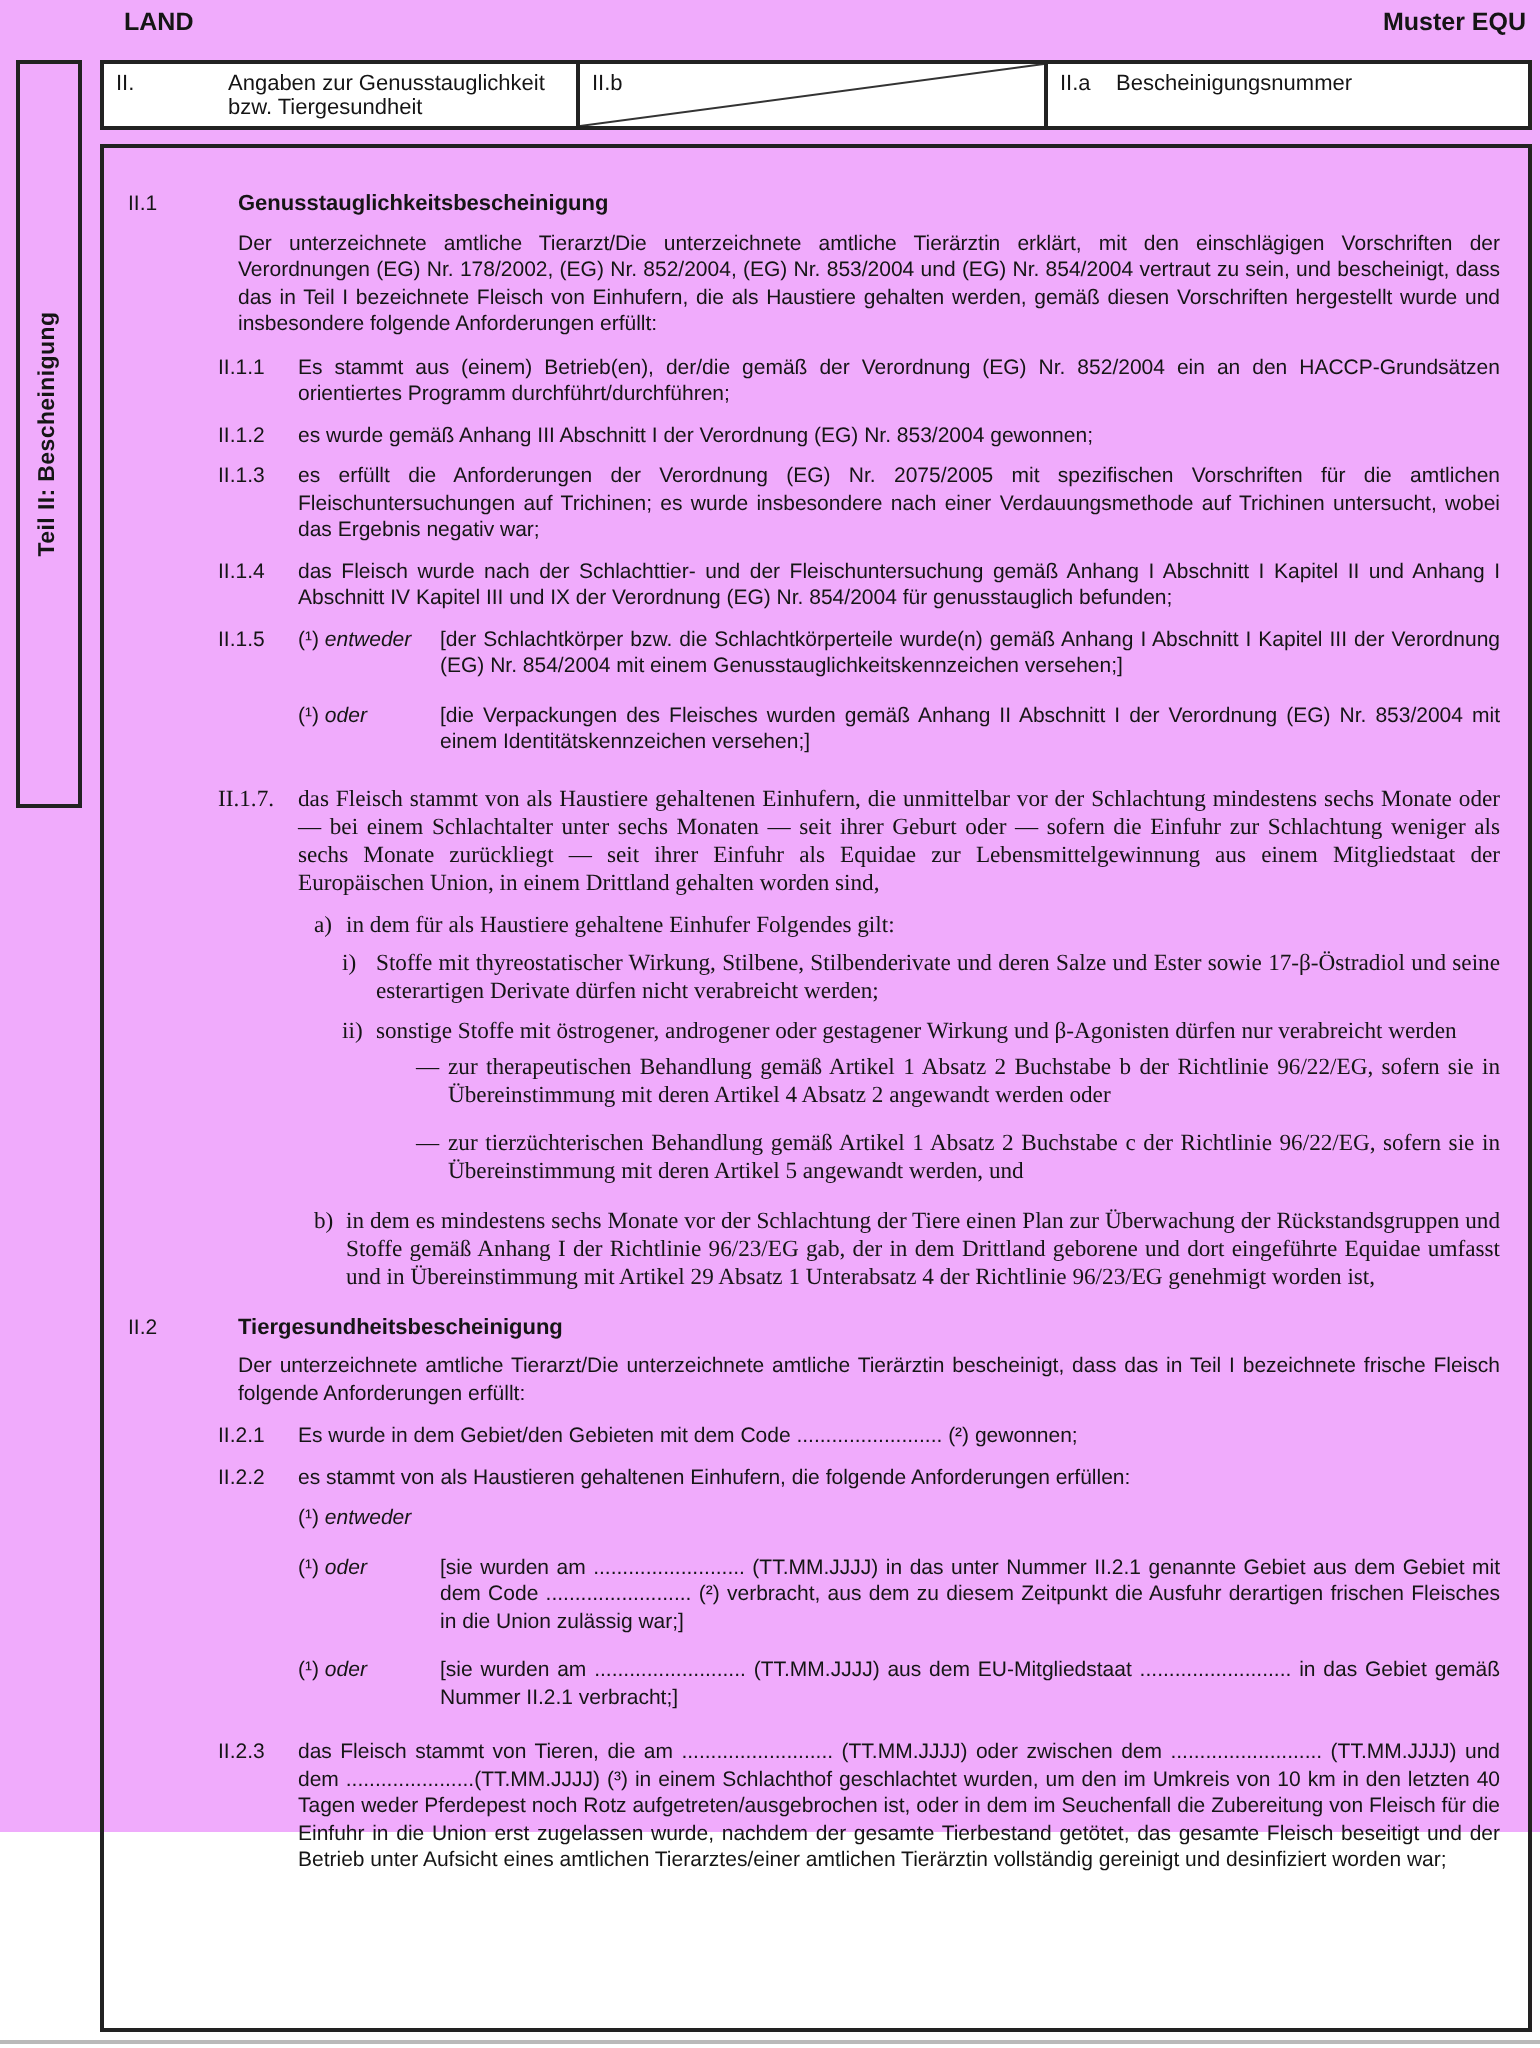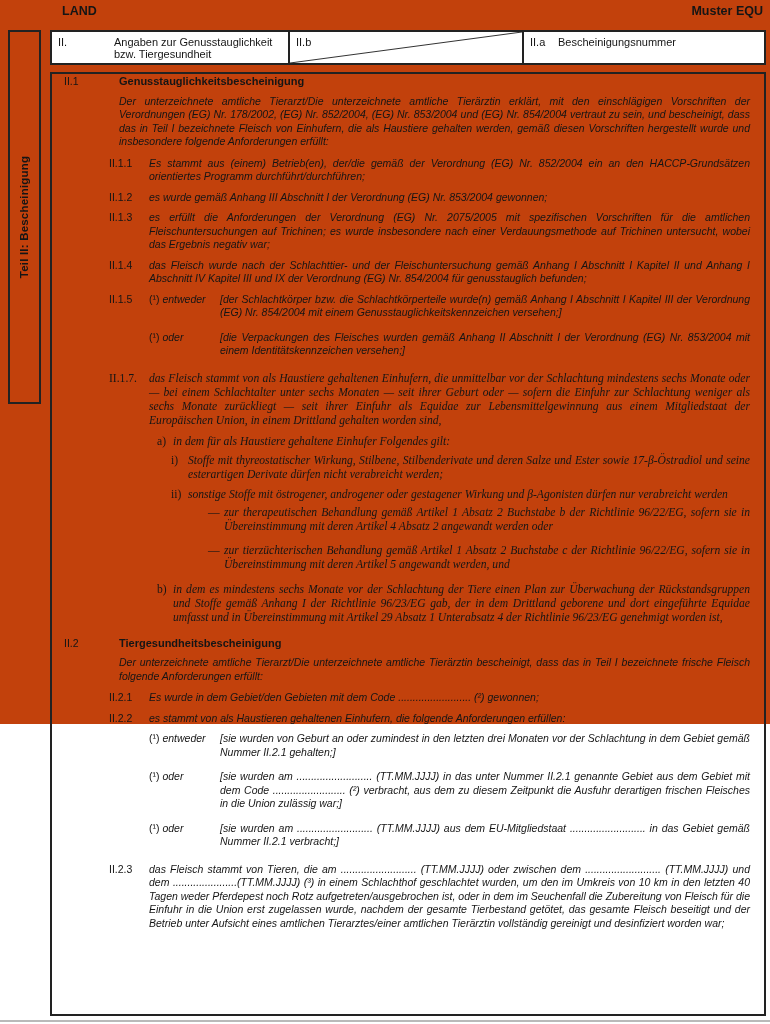--- a/index.html
+++ b/index.html
@@ -3,21 +3,21 @@
 <meta charset="utf-8">
 <style>
   html, body {
     margin: 0; padding: 0;
     width: 770px; height: 1024px;
     background: #ffffff;
     overflow: hidden;
     font-family: "Liberation Sans", sans-serif;
     color: #151515;
   }
-  .page { position: relative; width: 770px; height: 724px; background: #c2410c; }
+  .page { position: relative; width: 770px; height: 916px; background: #f0abfc; }
 
   
   .land-label   { position: absolute; left: 62px;  top: 4px; font-weight: bold; font-size: 12.5px; }
   .muster-label { position: absolute; right: 7px;  top: 4px; font-weight: bold; font-size: 12.5px; }
 
   
   .sidebar {
     position: absolute; left: 8px; top: 30px; width: 33px; height: 374px;
     border: 2px solid #222; box-sizing: border-box;
     display: flex; align-items: center; justify-content: center;
@@ -36,24 +36,24 @@
   .hcell-part { width: 236px; display: grid; grid-template-columns: 56px 1fr; }
   .hcell-cert { width: 242px; border-left: 2px solid #222; display: grid; grid-template-columns: 28px 1fr; }
   .hcell-iib  { flex: 1; border-left: 2px solid #222; position: relative; }
   .hcell-iib .iib-text { position: relative; z-index: 2; }
   .diag { position: absolute; left: 0; top: 0; width: 100%; height: 100%; z-index: 1; }
 
   
   .main {
     position: absolute; left: 50px; top: 72px; width: 716px; height: 944px;
     border: 2px solid #222; box-sizing: border-box;
-    padding: 1px 14px 6px 12px; overflow: hidden;
+    padding: 22px 14px 6px 12px; overflow: hidden;
     font-size: 10.5px; line-height: 13.5px;
   }
-  .just { text-align: justify; font-style: italic; }
+  .just { text-align: justify; }
 
   .sec { display: grid; grid-template-columns: 55px 1fr; margin-bottom: 6px; }
   .sec .title { font-weight: bold; font-size: 11px; }
   .sec.tight { margin-bottom: 8px; }
 
   .sub { display: grid; grid-template-columns: 40px 1fr; margin-left: 45px; margin-bottom: 7px; }
   .num { white-space: nowrap; }
 
   .opt { display: grid; grid-template-columns: 71px 1fr; margin-bottom: 11px; }
   .opt:last-child { margin-bottom: 7px; }
@@ -191,21 +191,20 @@
       <span class="num">II.2.1</span>
       <div class="just">Es wurde in dem Gebiet/den Gebieten mit dem Code ......................... (²) gewonnen;</div>
     </div>
 
     <div class="sub">
       <span class="num">II.2.2</span>
       <div>
         <div class="just" style="margin-bottom:7px;">es stammt von als Haustieren gehaltenen Einhufern, die folgende Anforderungen erfüllen:</div>
         <div class="opt">
           <span class="optlabel"><span>(¹)</span> <i>entweder</i></span>
-          <div class="just">[sie wurden von Geburt an oder zumindest in den letzten drei Monaten vor der Schlachtung in dem Gebiet gemäß Nummer II.2.1 gehalten;]</div>
         </div>
         <div class="opt">
           <span class="optlabel"><span>(¹)</span> <i>oder</i></span>
           <div class="just">[sie wurden am .......................... (TT.MM.JJJJ) in das unter Nummer II.2.1 genannte Gebiet aus dem Gebiet mit dem Code ......................... (²) verbracht, aus dem zu diesem Zeitpunkt die Ausfuhr derartigen frischen Fleisches in die Union zulässig war;]</div>
         </div>
         <div class="opt">
           <span class="optlabel"><span>(¹)</span> <i>oder</i></span>
           <div class="just">[sie wurden am .......................... (TT.MM.JJJJ) aus dem EU-Mitgliedstaat .......................... in das Gebiet gemäß Nummer II.2.1 verbracht;]</div>
         </div>
       </div>

